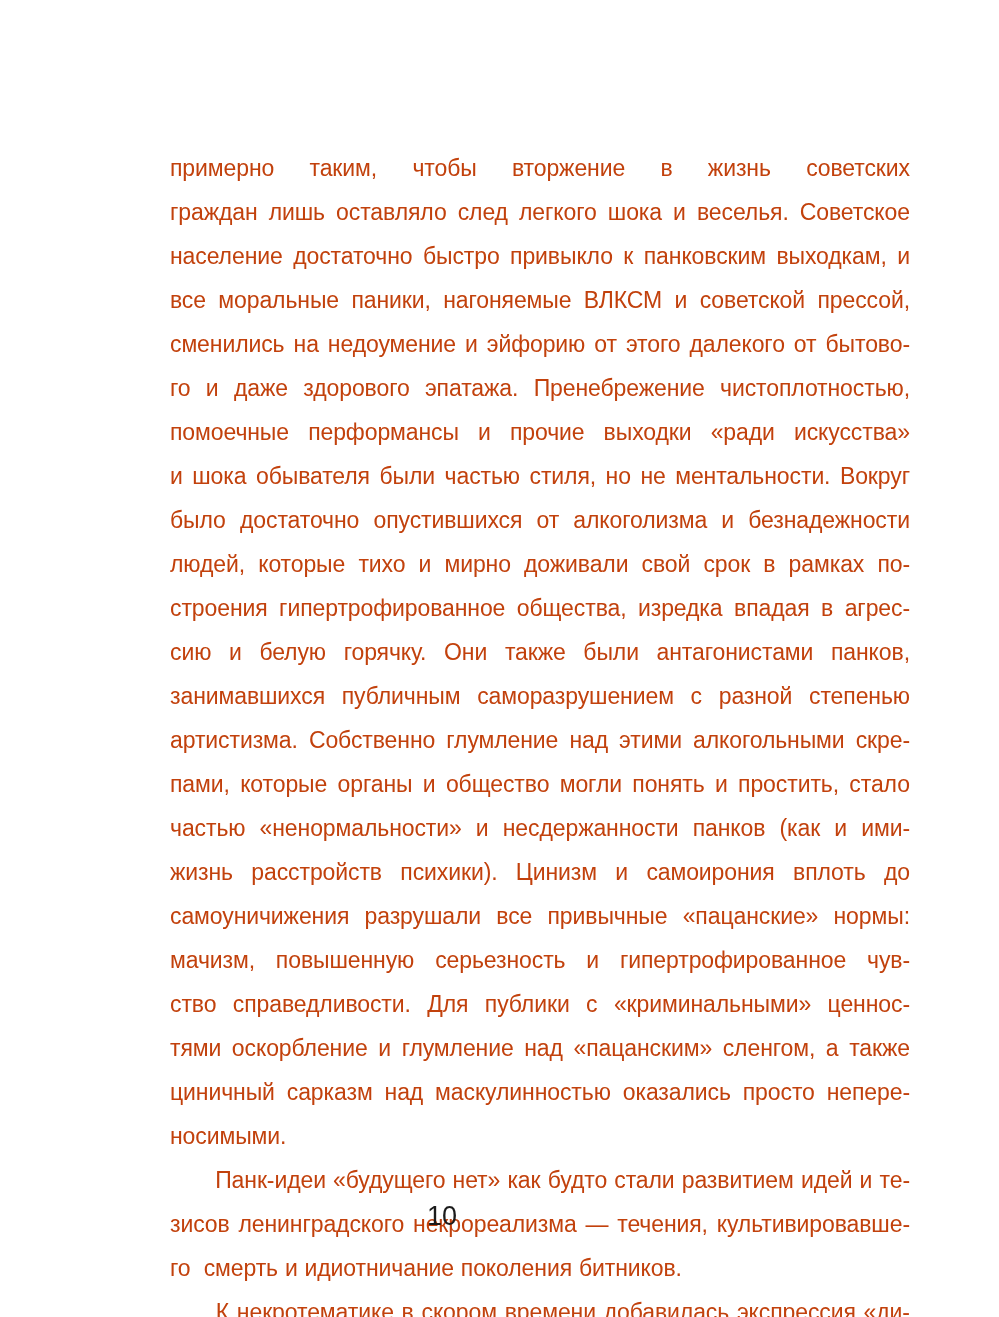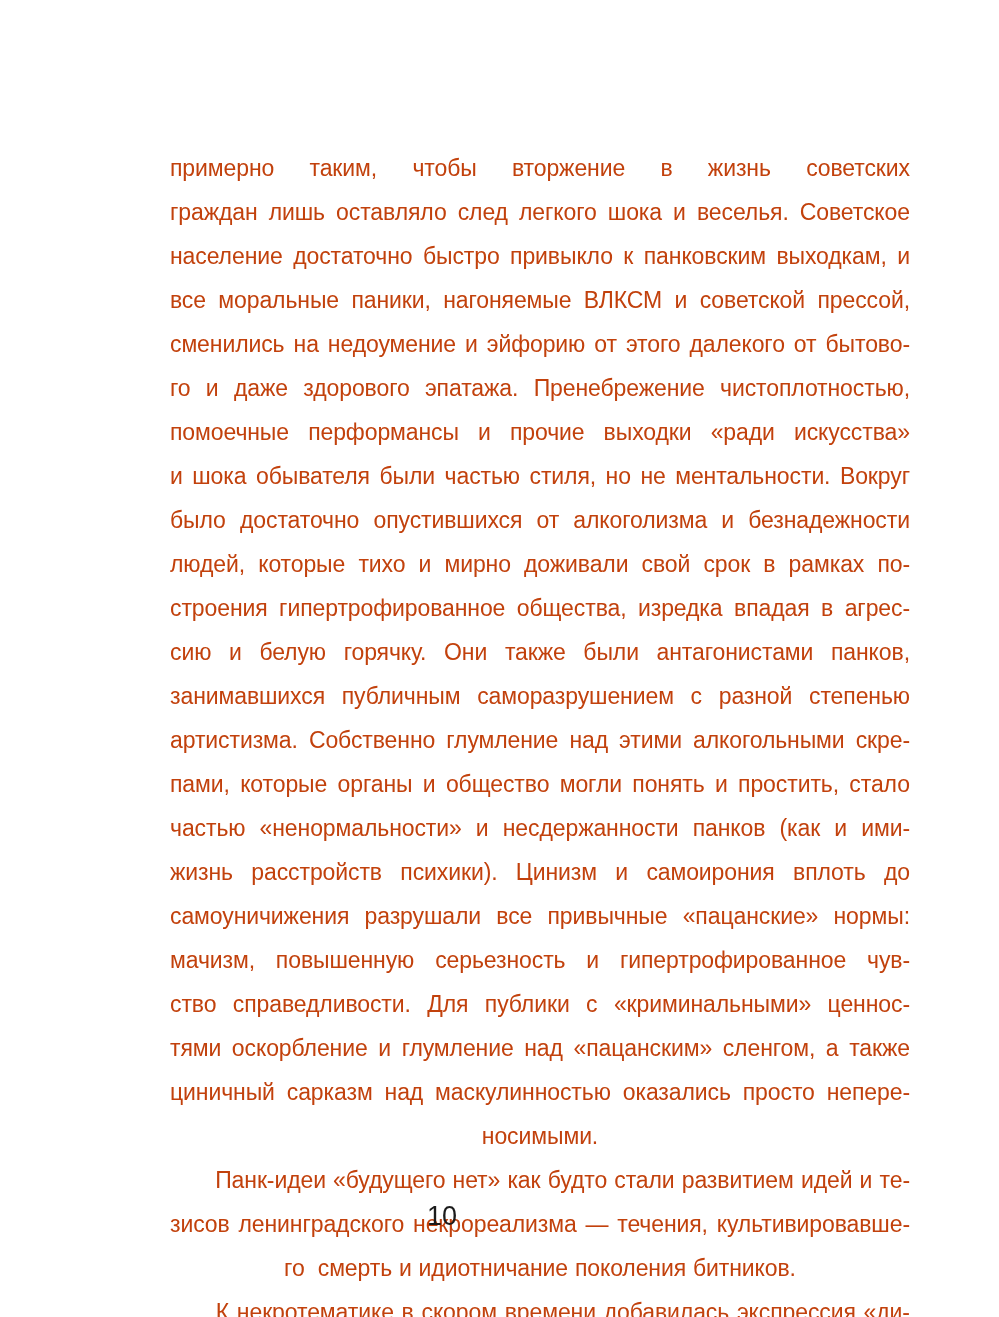--- a/index.html
+++ b/index.html
@@ -37,21 +37,21 @@
     color: #c2410c;
     letter-spacing: -0.1px;
     white-space: pre;
   }
   
   .line.just {
     justify-content: space-between;
   }
   
   .line.flush {
-    justify-content: center;
+    justify-content: flex-start;
   }
   .line .w {
     display: inline-block;
   }
   
   .indent {
     display: inline-block;
     width: 38px;
     flex: 0 0 38px;
   }

